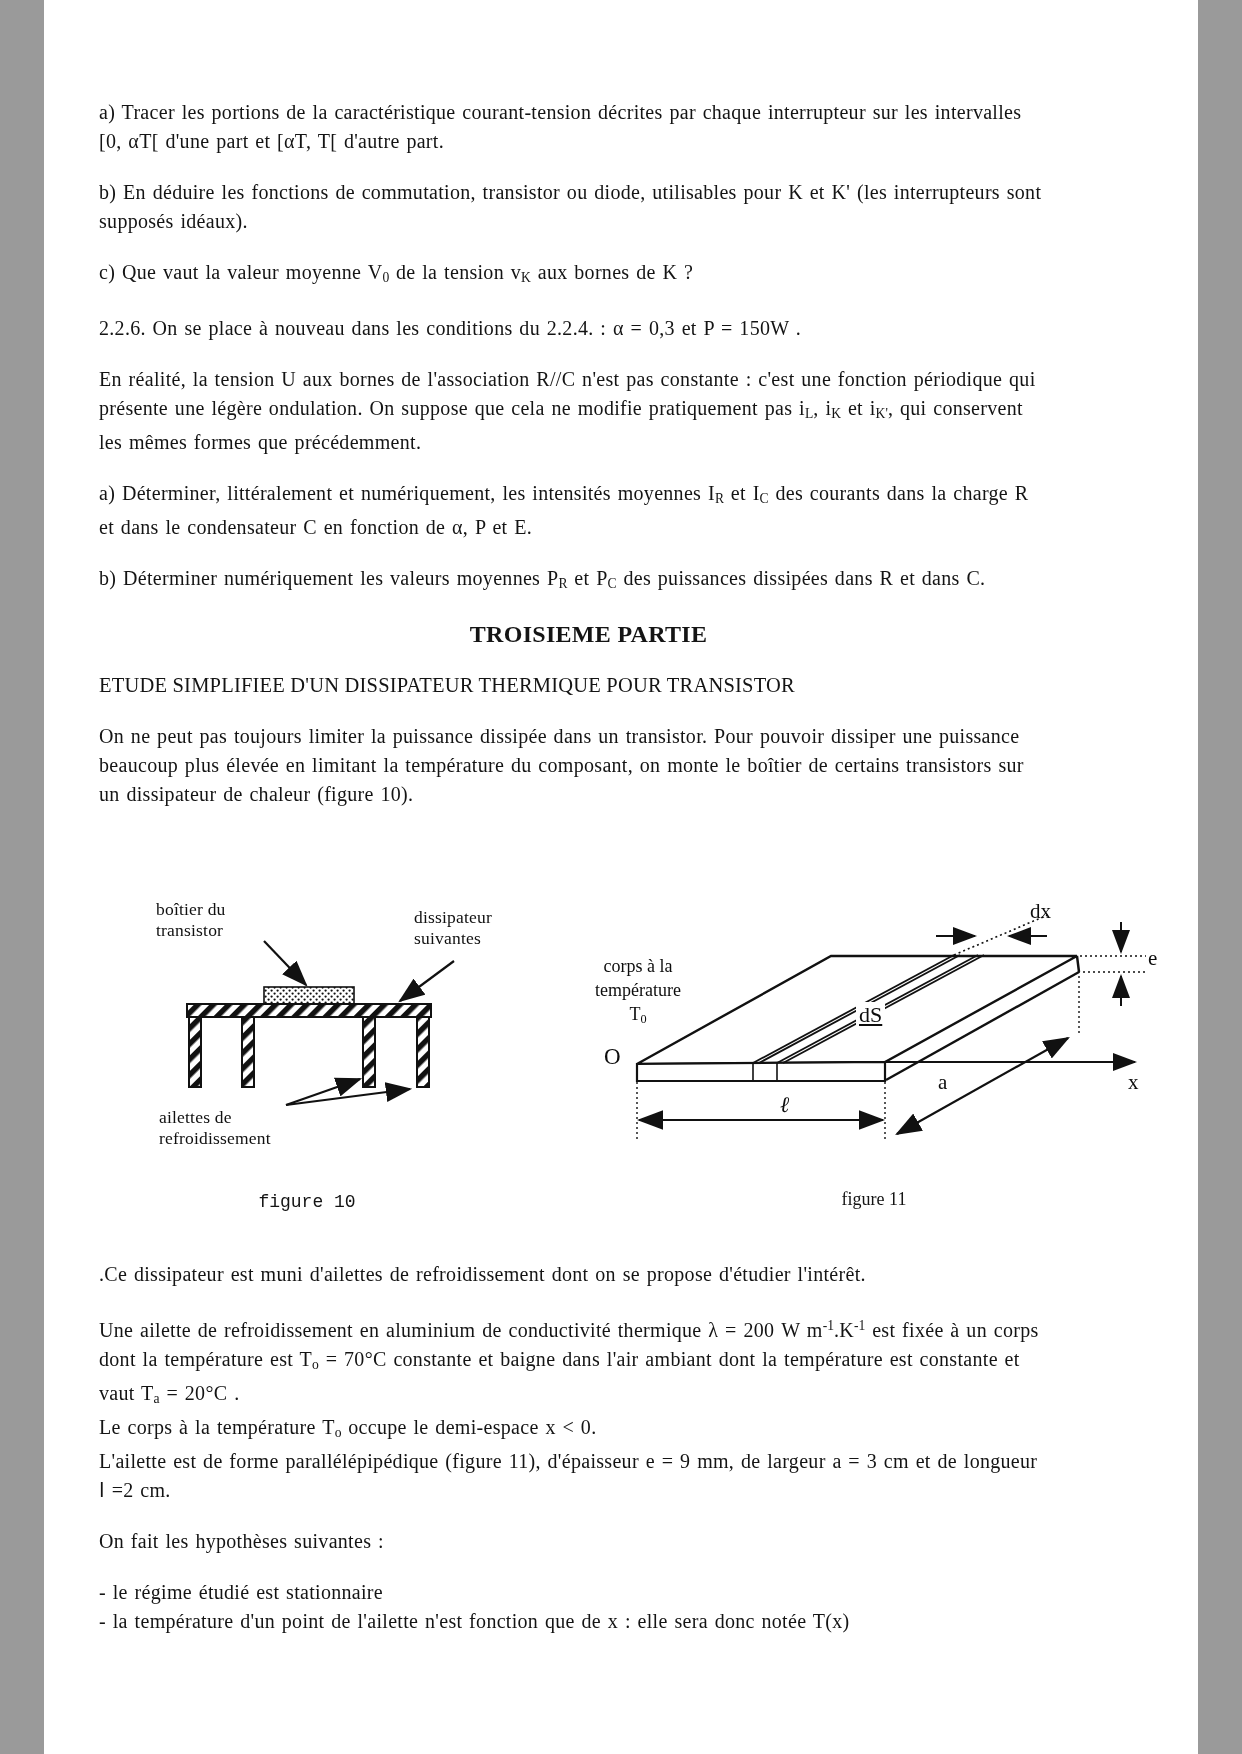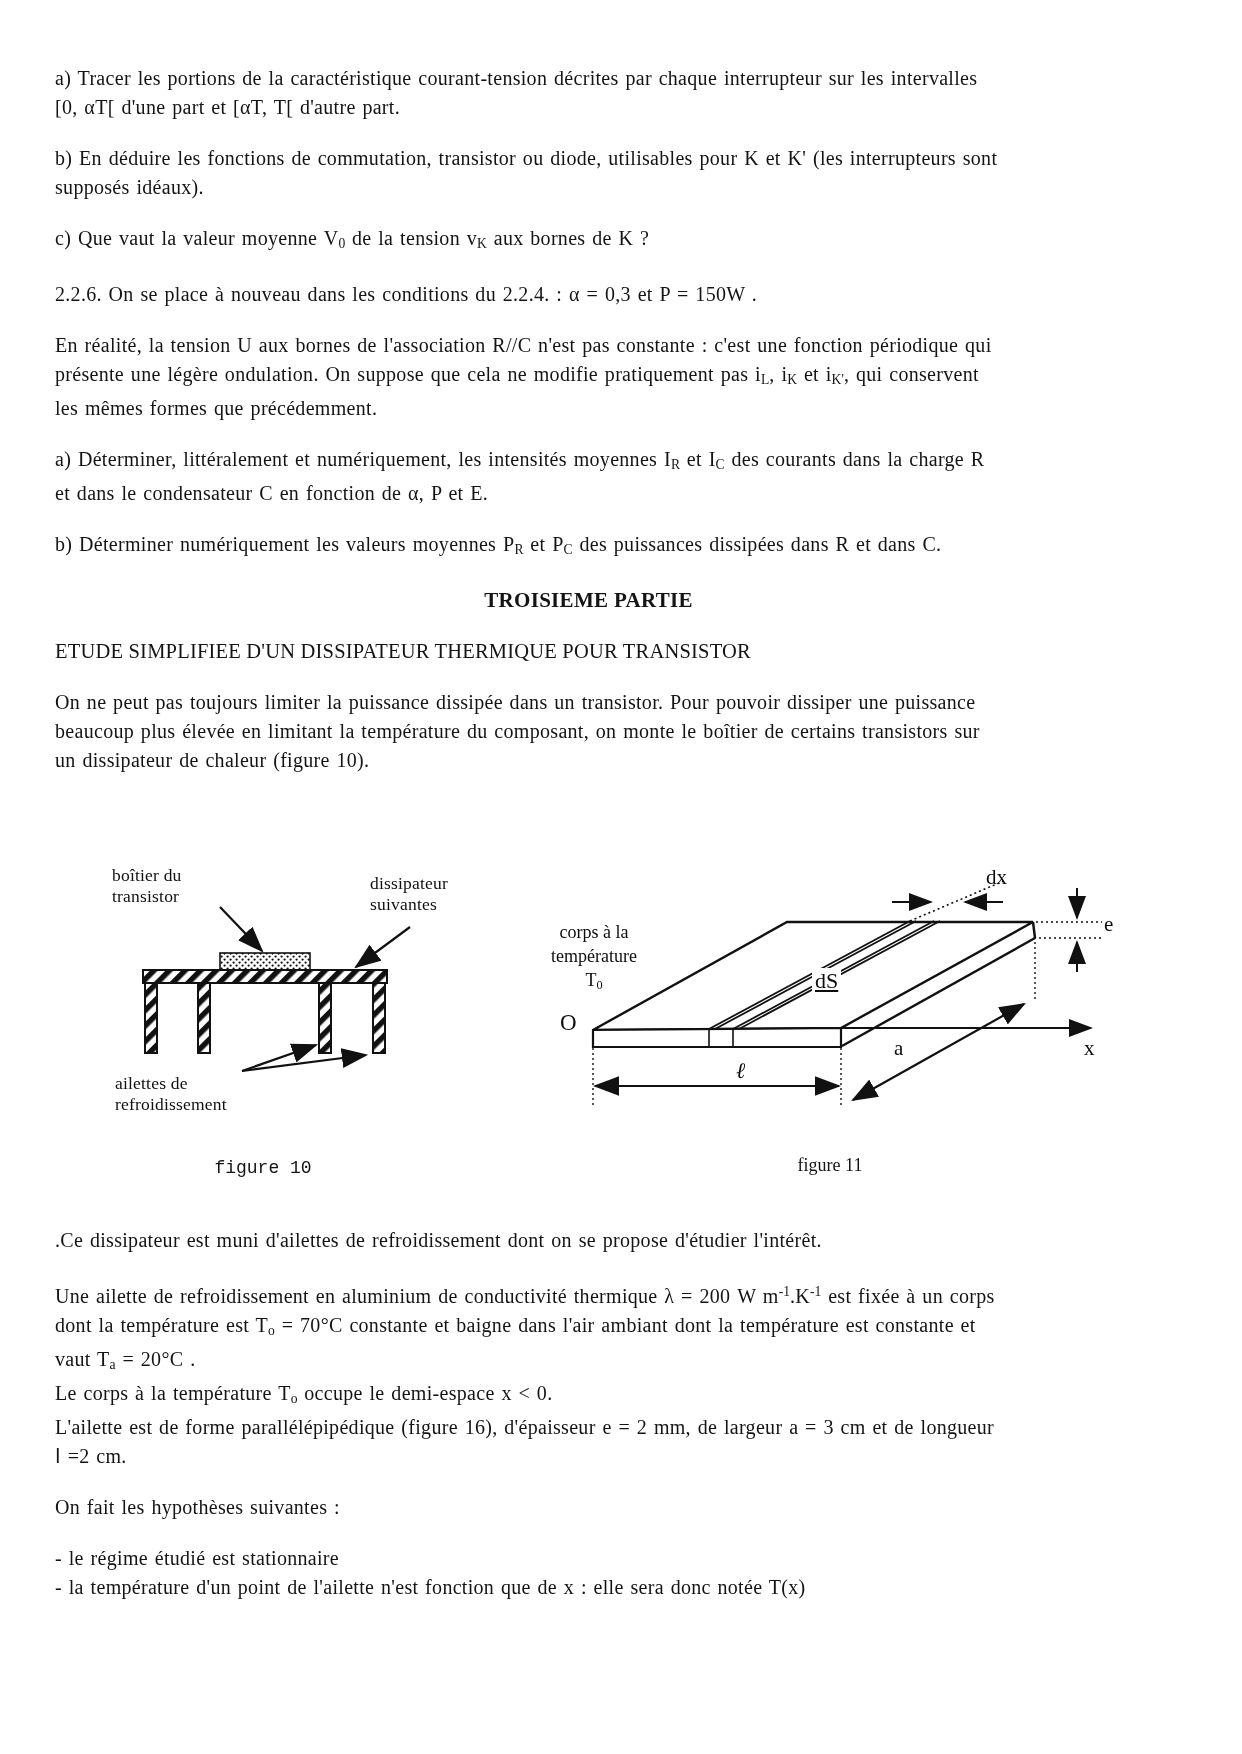--- a/index.html
+++ b/index.html
@@ -1,35 +1,35 @@
 <!DOCTYPE html>
 <html><head>
 <meta charset="utf-8">
 <title>Page</title>
 <style>
   html,body{margin:0;padding:0;background:#9a9a9a;}
   .page{
     position:relative;
-    width:1242px;height:1754px;
+    width:1154px;height:1754px;
     margin:0 auto;
     background:#ffffff;
     box-sizing:border-box;
-    padding:64px 50px 0 55px;
+    padding:98px 50px 0 55px;
     font-family:"Liberation Serif","DejaVu Serif",serif;
     color:#141414;
     overflow:hidden;
   }
   p.body{
     font-size:20px;line-height:29px;
     letter-spacing:0.3px;word-spacing:1.5px;
     margin:0 0 22px 0;
   }
   p.no-gap{margin-bottom:0;}
   .heading-part{
-    font-size:21px;line-height:29px;font-weight:bold;
+    font-size:24px;line-height:29px;font-weight:bold;
     text-align:center;margin:0 0 22px 0;padding-right:70px;
     letter-spacing:0.3px;
   }
   .heading-section{
     font-size:20.5px;line-height:29px;margin:0 0 22px 0;letter-spacing:0.2px;
   }
   .sub{font-size:0.68em;vertical-align:-0.22em;letter-spacing:0;}
   .sup{font-size:0.68em;vertical-align:0.5em;letter-spacing:0;}
   .bar{font-family:"DejaVu Sans",sans-serif;}
   .tall{line-height:34px;margin-bottom:30px;}
@@ -163,19 +163,19 @@
       <div class="f11-label" style="left:246px;top:218px;font-size:22px;font-style:italic;">ℓ</div>
     </div>
 
     <div class="caption cap10">figure 10</div>
     <div class="caption cap11">figure 11</div>
   </div>
 
   <p class="body">.Ce dissipateur est muni d'ailettes de refroidissement dont on se propose d'étudier l'intérêt.</p>
   <p class="body no-gap">Une ailette de refroidissement en aluminium de conductivité thermique λ = 200 W m<span class="sup">-1</span>.K<span class="sup">-1</span> est fixée à un corps<br>dont la température est T<span class="sub">o</span> = 70°C constante et baigne dans l'air ambiant dont la température est constante et<br>vaut T<span class="sub">a</span> = 20°C .</p>
   <p class="body no-gap">Le corps à la température T<span class="sub">o</span> occupe le demi-espace x &lt; 0.</p>
-  <p class="body no-gap">L'ailette est de forme parallélépipédique (figure 16), d'épaisseur e = 2 mm, de largeur a = 3 cm et de longueur</p>
+  <p class="body no-gap">L'ailette est de forme parallélépipédique (figure 11), d'épaisseur e = 9 mm, de largeur a = 3 cm et de longueur</p>
   <p class="body tall"><span class="bar">l</span> =2 cm.</p>
   <p class="body hyp-gap">On fait les hypothèses suivantes :</p>
   <p class="body no-gap">- le régime étudié est stationnaire</p>
   <p class="body no-gap">- la température d'un point de l'ailette n'est fonction que de x : elle sera donc notée T(x)</p>
 
 </div>
 
 </body></html>

